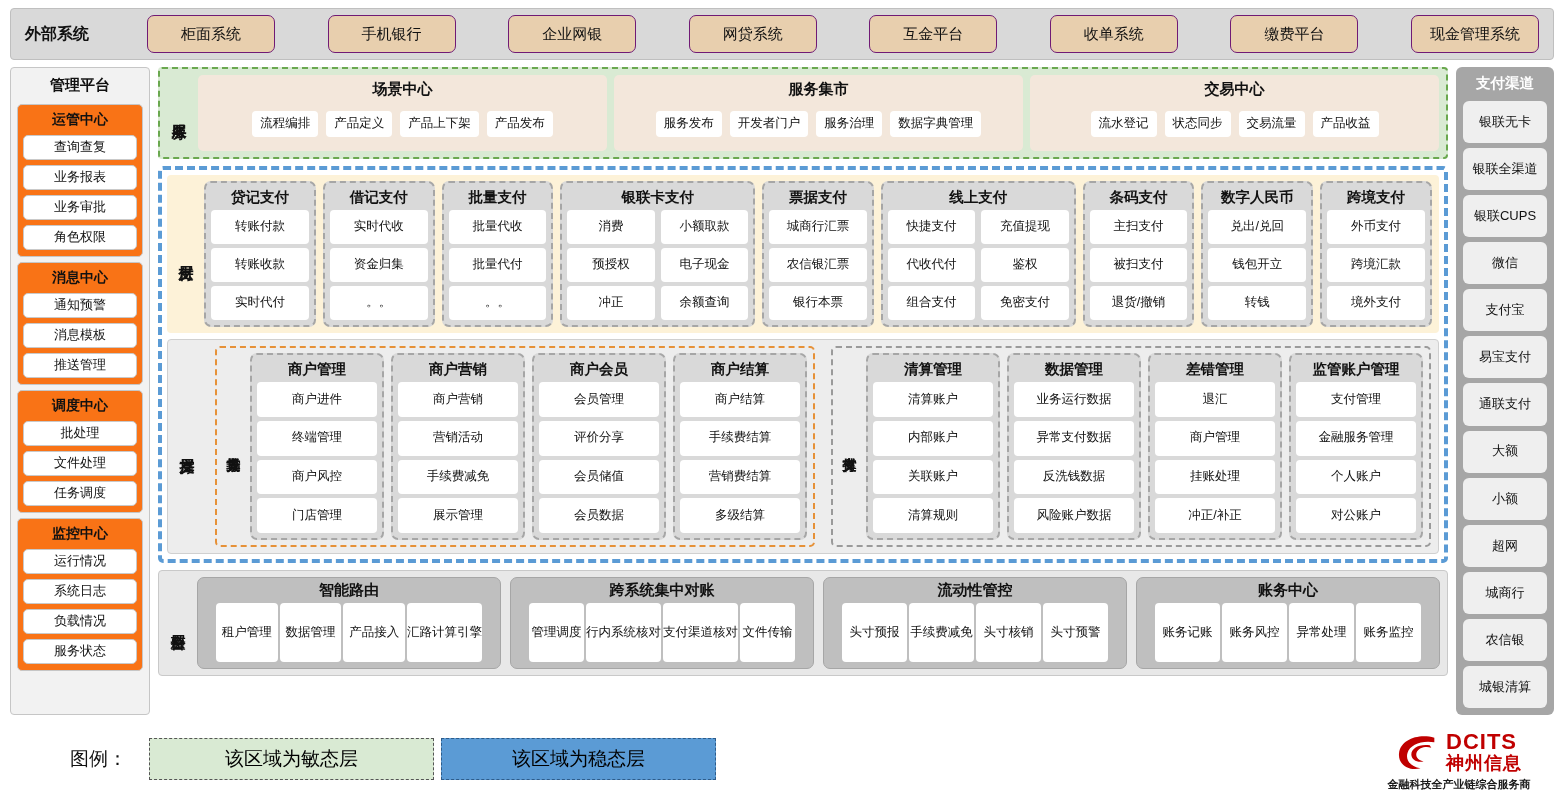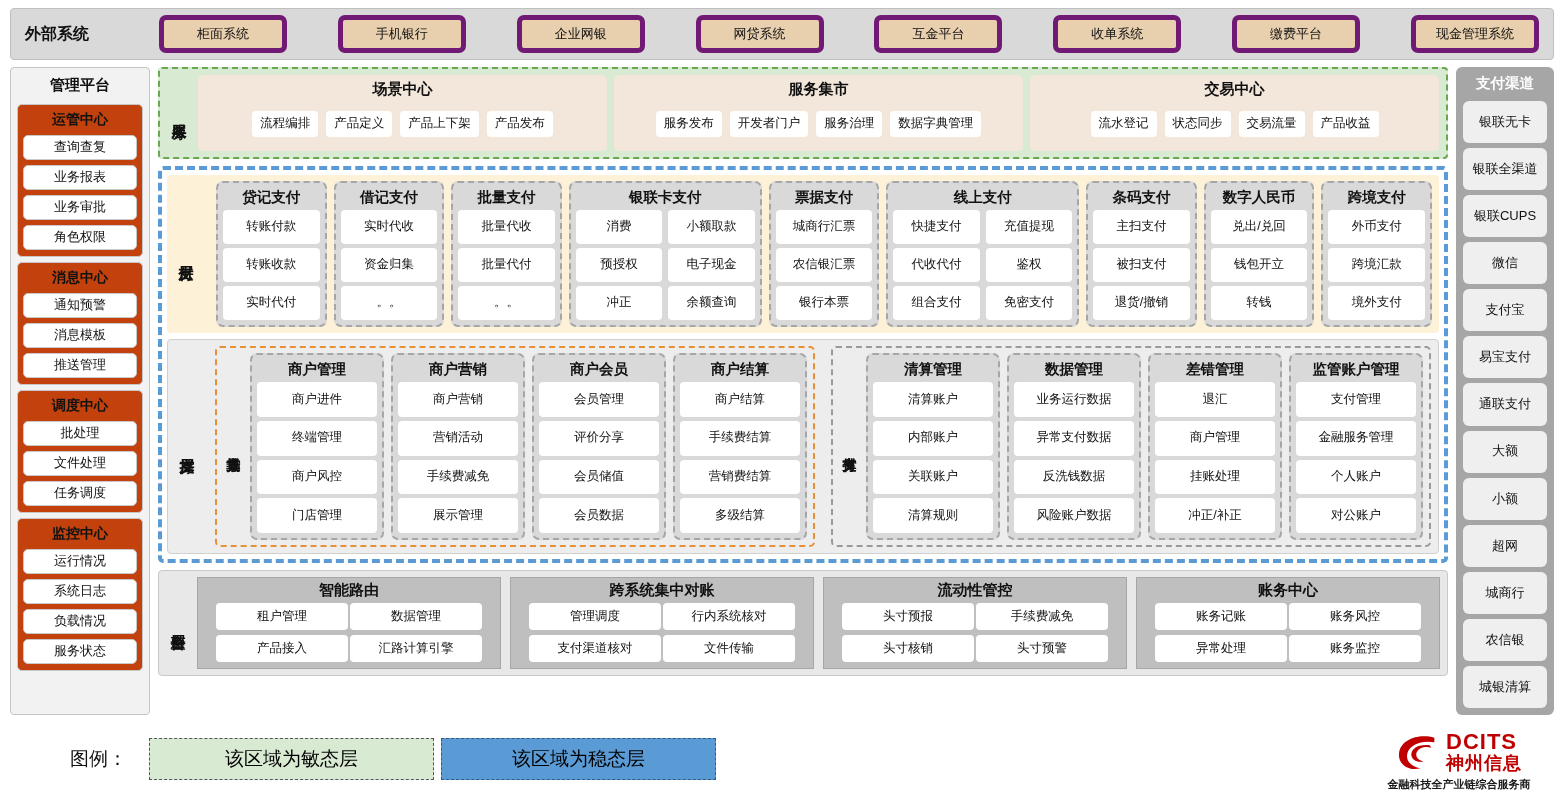--- a/index.html
+++ b/index.html
@@ -15,42 +15,42 @@
   .pill{
     background:#ffffff; border:1px solid #c9c9c9; border-radius:5px;
     display:flex; align-items:center; justify-content:center;
     font-size:13px; line-height:1.1; text-align:center; color:#111;
     white-space:nowrap;
   }
 
   
   .ext-bar{
     height:52px; background:#d9d9d9; border:1px solid #bfbfbf; border-radius:4px;
-    display:flex; align-items:center; padding:0 14px; gap:12px;
+    display:flex; align-items:center; padding:0 14px; gap:0;
   }
   .ext-title{ font-weight:bold; font-size:16px; width:118px; flex:none; text-align:left;}
   .ext-items{ display:flex; flex:1; justify-content:space-between; gap:10px; padding-left:4px;}
   .ext-item{
-    background:#e8cfae; border:5px solid #701a75; border-radius:7px;
+    background:#e8cfae; border:1px solid #701a75; border-radius:7px;
     height:38px; min-width:128px; padding:0 12px;
     display:flex;align-items:center;justify-content:center;
-    font-size:13px; white-space:nowrap;
+    font-size:15px; white-space:nowrap;
   }
 
   
   .main{ display:flex; gap:8px; margin-top:7px; height:648px; }
 
   
   .mgmt{
     width:140px; flex:none; background:#f2f2f2; border:1px solid #c6c6c6; border-radius:4px;
     padding:5px 6px; display:flex; flex-direction:column; gap:5px;
   }
   .mgmt-title{ font-weight:bold; font-size:15px; text-align:center; padding:3px 0 4px; }
   .mgmt-group{
-    background:#c2410c; border:1px solid #c6c6c6; border-radius:5px;
+    background:#f97316; border:1px solid #c6c6c6; border-radius:5px;
     padding:4px 5px 6px; display:flex; flex-direction:column; gap:5px;
   }
   .mgmt-group-title{ font-weight:bold; font-size:14px; text-align:center; padding:2px 0 1px;}
   .mgmt-item{ height:25px; font-size:13px; border-radius:5px; }
 
   
   .center{ flex:1; display:flex; flex-direction:column; gap:7px; min-width:0;}
 
   
   .service-layer{
@@ -73,21 +73,21 @@
 
   
   .stable{
     border:4px dashed #5b9bd5; border-radius:5px; padding:5px;
     display:flex; flex-direction:column; gap:6px; flex:none;
   }
 
   
   .pay-layer{
     background:#fdf2d8; border-radius:4px; padding:6px 7px;
-    display:flex; gap:18px; align-items:stretch; height:158px;
+    display:flex; gap:6px; align-items:stretch; height:158px;
   }
   .pay-groups{ flex:1; display:flex; gap:7px; min-width:0;}
   .pay-group{
     background:#d9d9d9; border:2px dashed #a6a6a6; border-radius:7px;
     padding:3px 5px 5px; display:flex; flex-direction:column; min-width:0; flex:1;
   }
   .pay-group.wide{ flex:1.85; }
   .pay-group-title{ font-weight:bold; font-size:14.5px; text-align:center; padding:2px 0 3px; white-space:nowrap;}
   .pay-items{ display:flex; flex-direction:column; gap:4px; flex:1;}
   .pay-items.two{ display:grid; grid-template-columns:1fr 1fr; gap:4px 6px;}
@@ -114,25 +114,25 @@
   .sup-items{ display:flex; flex-direction:column; gap:4px; flex:1;}
   .sup-item{ flex:1; min-height:24px; border:none; font-size:12.5px; border-radius:4px;}
 
   
   .int-layer{
     background:#e8e8e8; border:1px solid #c9c9c9; border-radius:4px;
     padding:6px 7px; display:flex; gap:7px; align-items:stretch; height:106px;
   }
   .int-groups{ flex:1; display:flex; gap:9px; min-width:0;}
   .int-group{
-    flex:1; background:#bfbfbf; border:1px solid #a6a6a6; border-radius:0;
+    flex:1; background:#bfbfbf; border:1px solid #a6a6a6; border-radius:7px;
     padding:2px 18px 6px; display:flex; flex-direction:column; min-width:0;
   }
   .int-group-title{ font-weight:bold; font-size:15px; text-align:center; padding:1px 0 3px;}
-  .int-items{ flex:1; display:grid; grid-template-columns:1fr 1fr; gap:5px 2px;font-family:Liberation Serif, serif;}
+  .int-items{ flex:1; display:grid; grid-template-columns:1fr 1fr 1fr 1fr; gap:5px 2px;font-family:Liberation Serif, serif;}
   .int-item{ border:none; font-size:12.5px; border-radius:4px;}
 
   
   .chan{
     width:98px; flex:none; background:#a6a6a6; border-radius:6px;
     padding:5px 7px 7px; display:flex; flex-direction:column; gap:5px;
     height:648px;
   }
   .chan-title{ font-weight:bold; font-size:14.5px; text-align:center; color:#ffffff; padding:2px 0 3px;}
   .chan-item{

